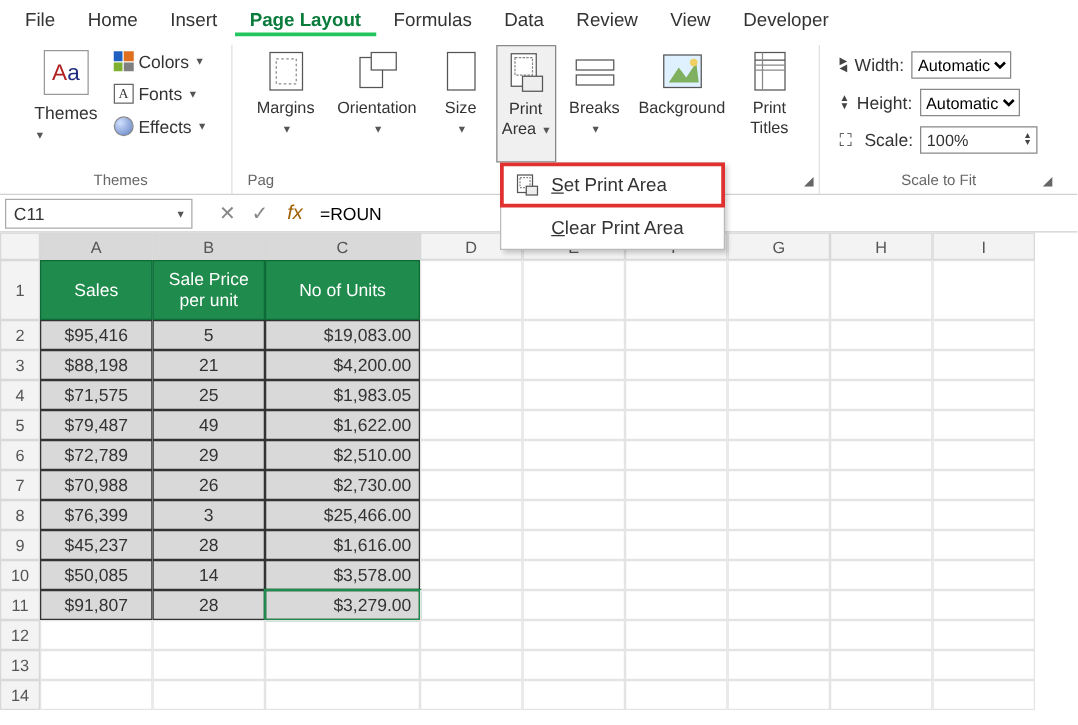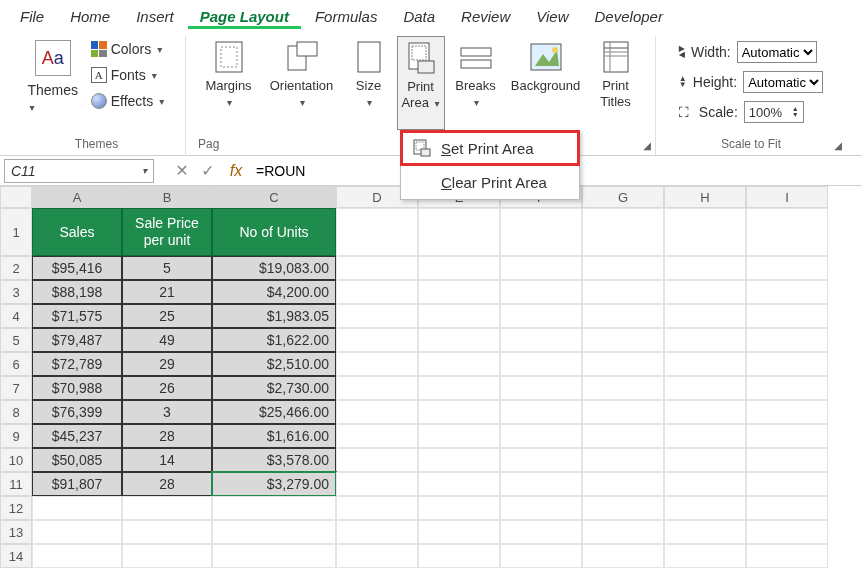--- a/index.html
+++ b/index.html
@@ -1,19 +1,19 @@
 <!DOCTYPE html>
 <html><head>
 <meta charset="utf-8">
 <style>
 * { box-sizing: border-box; margin: 0; padding: 0; font-family: "Segoe UI", Arial, sans-serif; }
 body { background: #fff; width: 862px; height: 580px; overflow: hidden; font-size: 14px; color: #333; }
 
 
-.menubar { display: flex; align-items: center; height: 32px; padding: 16px 8px; gap: 2px; font-style: italic; }
+.menubar { display: flex; align-items: center; height: 32px; padding: 16px 8px; gap: 2px; }
 .menubar .menu-item { padding: 4px 12px; cursor: pointer; font-size: 15px; }
 .menubar .menu-item.active { color: #0a7b3b; border-bottom: 3px solid #22c55e; padding-bottom: 1px; font-weight: 600; }
 
 
 .ribbon { display: flex; border-bottom: 1px solid #d0d0d0; height: 124px; padding: 4px 8px 0 8px; }
 .ribbon-group { display: flex; flex-direction: column; align-items: center; padding: 0 8px; border-right: 1px solid #e0e0e0; position: relative; }
 .ribbon-group:last-child { border-right: none; }
 .group-body { display: flex; align-items: flex-start; flex: 1; gap: 6px; }
 .group-label { font-size: 12px; color: #666; padding: 2px 0 4px 0; }
 .group-launcher { position:absolute; right:4px; bottom:4px; font-size:10px; color:#666; cursor:pointer;}
@@ -37,33 +37,33 @@
 .vbtn.wider{width:78px;}
 .vbtn .vicon { width:34px; height:34px; display:flex; align-items:center; justify-content:center; margin-bottom:4px;}
 .vbtn .vlabel { font-size:13px; text-align:center; line-height:1.2; }
 .vbtn.pressed { background:#f0f0f0; border:1px solid #888;}
 
 
 .scale-row { display:flex; align-items:center; gap:6px; height:28px; font-size:14px;}
 .scale-row .arr2 { display:flex; flex-direction:column; font-size:8px; line-height:6px; color:#444;}
 .scale-row select, .scale-row .spinbox { font-size:13px; border:1px solid #888; height:22px; background:#fff;}
 .scale-row select{ width:80px; }
-.spinbox { display:flex; align-items:center; width:60px; padding:0 4px; justify-content:space-between;}
+.spinbox { display:flex; align-items:center; width:94px; padding:0 4px; justify-content:space-between;}
 .spinbox .spinbtns{ display:flex; flex-direction:column; font-size:7px; line-height:6px; color:#444; cursor:pointer;}
 
 
 .dropdown { position:absolute; top:130px; left:400px; width:180px; background:#fff; border:1px solid #bbb; box-shadow:2px 2px 4px rgba(0,0,0,0.2); z-index:10;}
 .dropdown-item { display:flex; align-items:center; gap:10px; padding:8px 12px; font-size:15px; cursor:pointer;}
 .dropdown-item.hl { outline:3px solid #e03030; outline-offset:-2px;}
 .dropdown-item .mi-icon{ width:18px; height:18px; }
 .underline-char{ text-decoration:underline; }
 
 
 .fbar-row{ display:flex; align-items:center; height:30px; border-bottom:1px solid #d0d0d0; padding:0 4px;}
-.namebox{ width:150px; height:24px; border:1px solid #aaa; display:flex; align-items:center; justify-content:space-between; padding:0 6px; font-size:14px; margin-right:16px;font-style:italic;}
+.namebox{ width:150px; height:24px; border:1px solid #aaa; display:flex; align-items:center; justify-content:space-between; padding:0 6px; font-size:14px; margin-right:16px;}
 .namebox .dd2{font-size:10px;color:#555;}
 .fx-controls{display:flex;align-items:center;gap:2px;color:#888;}
 .fx-controls .xc{width:24px;text-align:center;font-size:16px;cursor:pointer;}
 .fx-controls .fx{font-style:italic;color:#a16207;width:28px;}
 .formula-input{flex:0 0 80px;border:none;font-size:14px;padding:0 6px;height:24px;outline:none;}
 
 
 .grid{display:grid;grid-template-columns:32px 90px 90px 124px repeat(6,82px);}
 .colhdr,.rowhdr{background:#f3f3f3;border:1px solid #d8d8d8;display:flex;align-items:center;justify-content:center;font-size:13px;color:#555;height:22px;}
 .corner{background:#f3f3f3;border:1px solid #d8d8d8;height:22px;}

